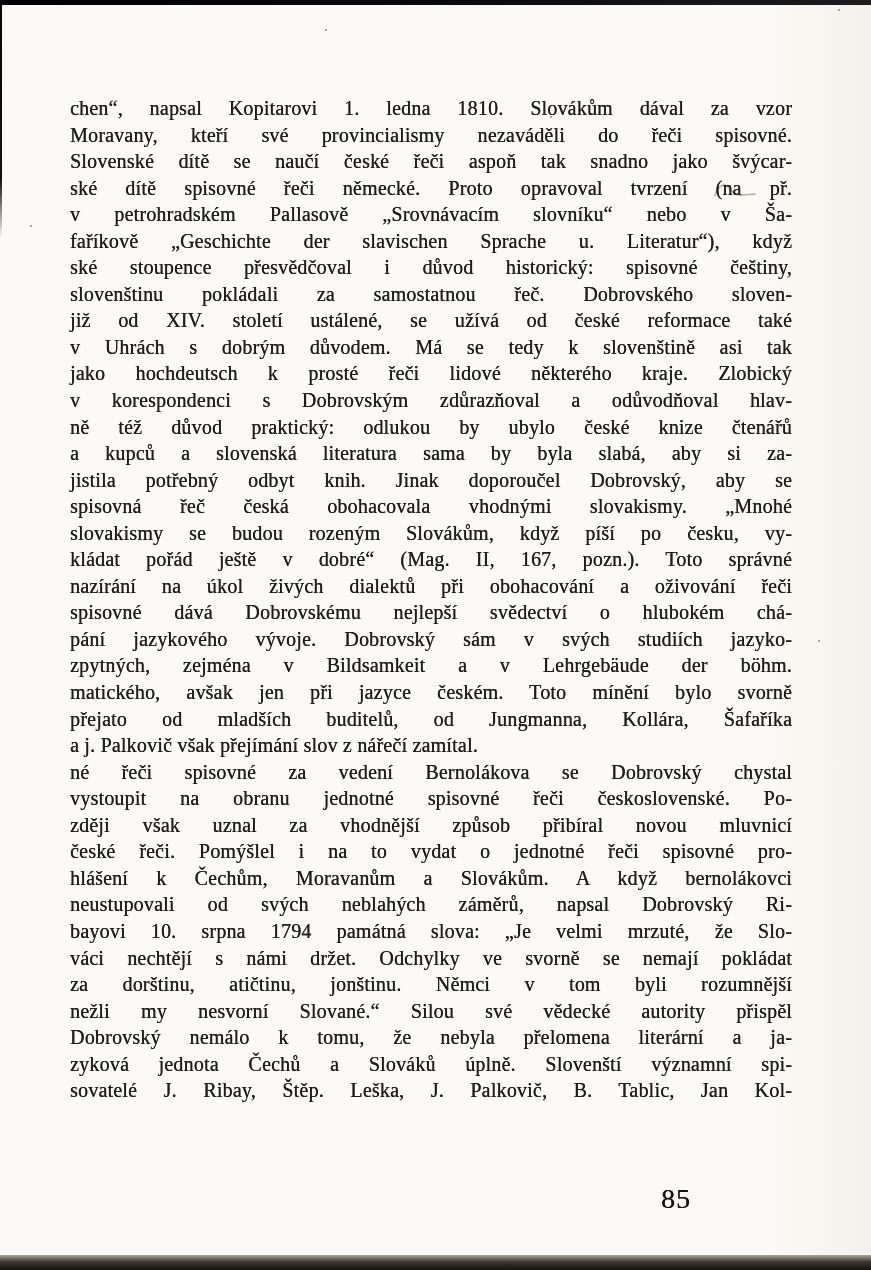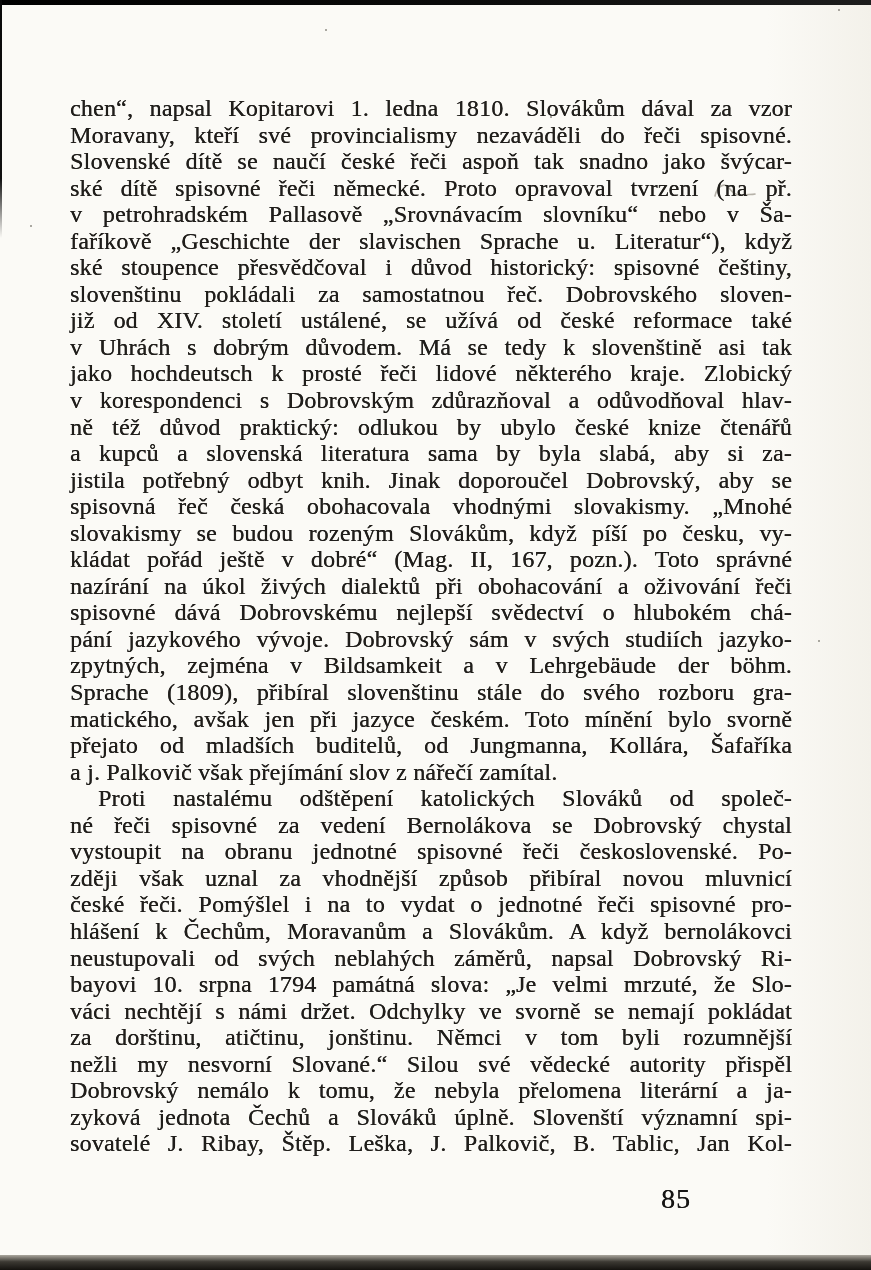--- a/index.html
+++ b/index.html
@@ -43,21 +43,21 @@
     background: #8f8c84;
     border-radius: 50%;
   }
   
   .text-block {
     position: absolute;
     left: 70px;
     top: 95px;
     width: 722px;
     color: var(--ink);
-    font-size: 24px;
+    font-size: 20px;
     line-height: 26.55px;
     letter-spacing: 0.2px;
     text-shadow: 0.25px 0 0 currentColor;
   }
   .line {
     text-align: justify;
     text-align-last: justify;
     white-space: nowrap; 
   }
   .line { white-space: normal; }
@@ -110,25 +110,23 @@
       <div class="line">ně též důvod praktický: odlukou by ubylo české knize čtenářů</div>
       <div class="line">a kupců a slovenská literatura sama by byla slabá, aby si za-</div>
       <div class="line">jistila potřebný odbyt knih. Jinak doporoučel Dobrovský, aby se</div>
       <div class="line">spisovná řeč česká obohacovala vhodnými slovakismy. „Mnohé</div>
       <div class="line">slovakismy se budou rozeným Slovákům, když píší po česku, vy-</div>
       <div class="line">kládat pořád ještě v dobré“ (Mag. II, 167, pozn.). Toto správné</div>
       <div class="line">nazírání na úkol živých dialektů při obohacování a oživování řeči</div>
       <div class="line">spisovné dává Dobrovskému nejlepší svědectví o hlubokém chá-</div>
       <div class="line">pání jazykového vývoje. Dobrovský sám v svých studiích jazyko-</div>
       <div class="line">zpytných, zejména v Bildsamkeit a v Lehrgebäude der böhm.</div>
-      <div class="line">Sprache (1809), přibíral slovenštinu stále do svého rozboru gra-</div>
       <div class="line">matického, avšak jen při jazyce českém. Toto mínění bylo svorně</div>
       <div class="line">přejato od mladších buditelů, od Jungmanna, Kollára, Šafaříka</div>
       <div class="line no-just">a j. Palkovič však přejímání slov z nářečí zamítal.</div>
-      <div class="line indent">Proti nastalému odštěpení katolických Slováků od společ-</div>
       <div class="line">né řeči spisovné za vedení Bernolákova se Dobrovský chystal</div>
       <div class="line">vystoupit na obranu jednotné spisovné řeči československé. Po-</div>
       <div class="line">zději však uznal za vhodnější způsob přibíral novou mluvnicí</div>
       <div class="line">české řeči. Pomýšlel i na to vydat o jednotné řeči spisovné pro-</div>
       <div class="line">hlášení k Čechům, Moravanům a Slovákům. A když bernolákovci</div>
       <div class="line">neustupovali od svých neblahých záměrů, napsal Dobrovský Ri-</div>
       <div class="line">bayovi 10. srpna 1794 památná slova: „Je velmi mrzuté, že Slo-</div>
       <div class="line">váci nechtějí s námi držet. Odchylky ve svorně se nemají pokládat</div>
       <div class="line">za dorštinu, atičtinu, jonštinu. Němci v tom byli rozumnější</div>
       <div class="line">nežli my nesvorní Slované.“ Silou své vědecké autority přispěl</div>

